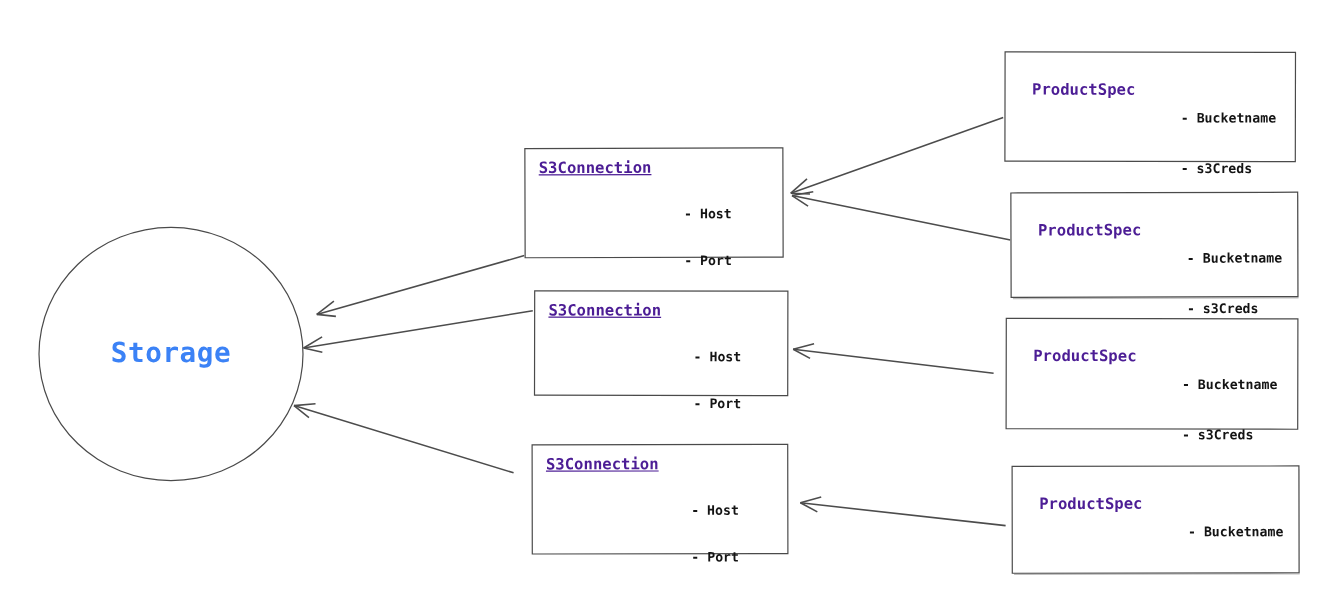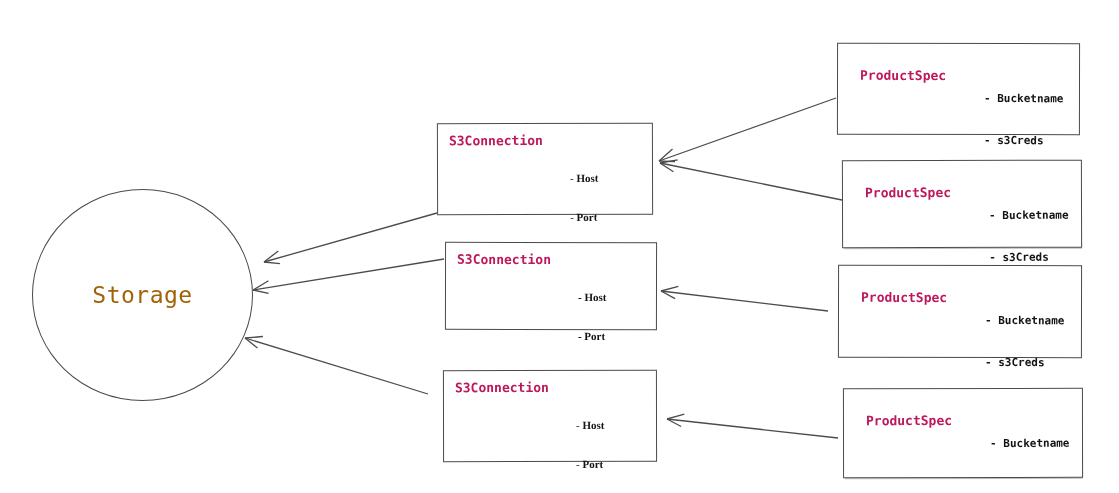--- a/index.html
+++ b/index.html
@@ -33,44 +33,44 @@
   }
   .circle-node {
     border-radius: 50%;
     display: flex;
     align-items: center;
     justify-content: center;
     border-width: 1.7px;
   }
   .circle-label {
     font-size: 23px;
-    font-weight: 400;
+    font-weight: 700;
     letter-spacing: 0.5px;
-    color: #a16207;
+    color: #3b82f6;
   }
   .box-title {
     position: absolute;
     font-size: 13px;
     font-weight: 700;
     white-space: nowrap;
-    color: #be185d;
+    color: #4c1d95;
   }
   .box-attrs {
     position: absolute;
     font-size: 11px;
     font-weight: 700;
     line-height: 13px;
     white-space: pre;
     color: #141414;
   }
   .box-attrs span { display: block; }
 
   
-  .s3box .box-title { left: 11px; top: 9px; }
-  .s3box .box-attrs { left: 132px; top: 22px; font-family: Liberation Serif, serif; }
+  .s3box .box-title { left: 11px; top: 9px; text-decoration: underline; }
+  .s3box .box-attrs { left: 132px; top: 22px; }
   #s3-1 { left: 437px; top: 123px; width: 216px; height: 92px; transform: rotate(-0.15deg); }
   #s3-2 { left: 445px; top: 242px; width: 212px; height: 88px; transform: rotate(0.1deg); }
   #s3-3 { left: 443px; top: 370px; width: 214px; height: 92px; transform: rotate(-0.1deg); }
 
   
   .psbox .box-title { left: 22px; top: 24px; }
   .psbox .box-attrs { left: 146px; top: 20px; line-height: 14px; }
   #ps-1 { left: 837px; top: 43px;  width: 243px; height: 92px; transform: rotate(0.1deg); }
   #ps-2 { left: 842px; top: 160px; width: 240px; height: 88px; transform: rotate(-0.15deg); box-shadow: 1px 2px 0 -1px rgba(110,110,110,.45); }
   #ps-3 { left: 838px; top: 265px; width: 244px; height: 93px; transform: rotate(0.1deg); }

